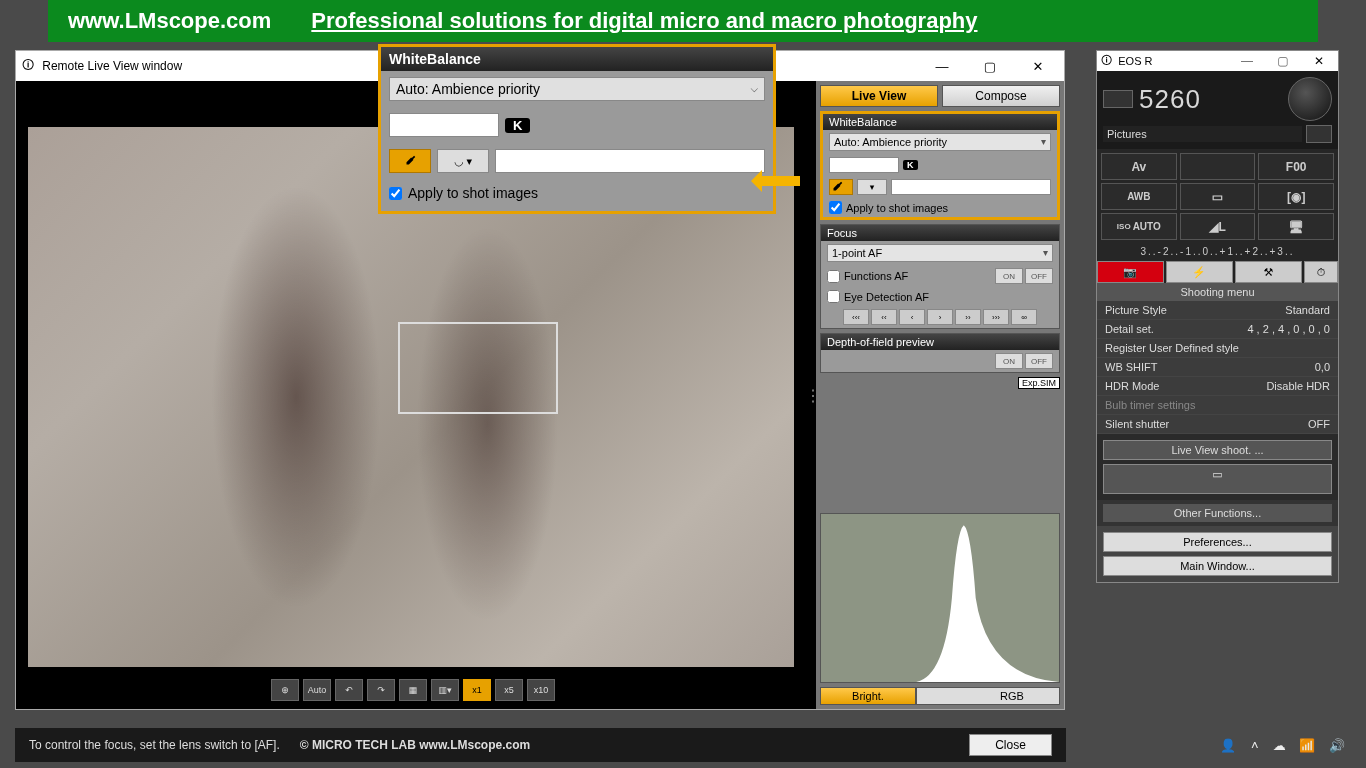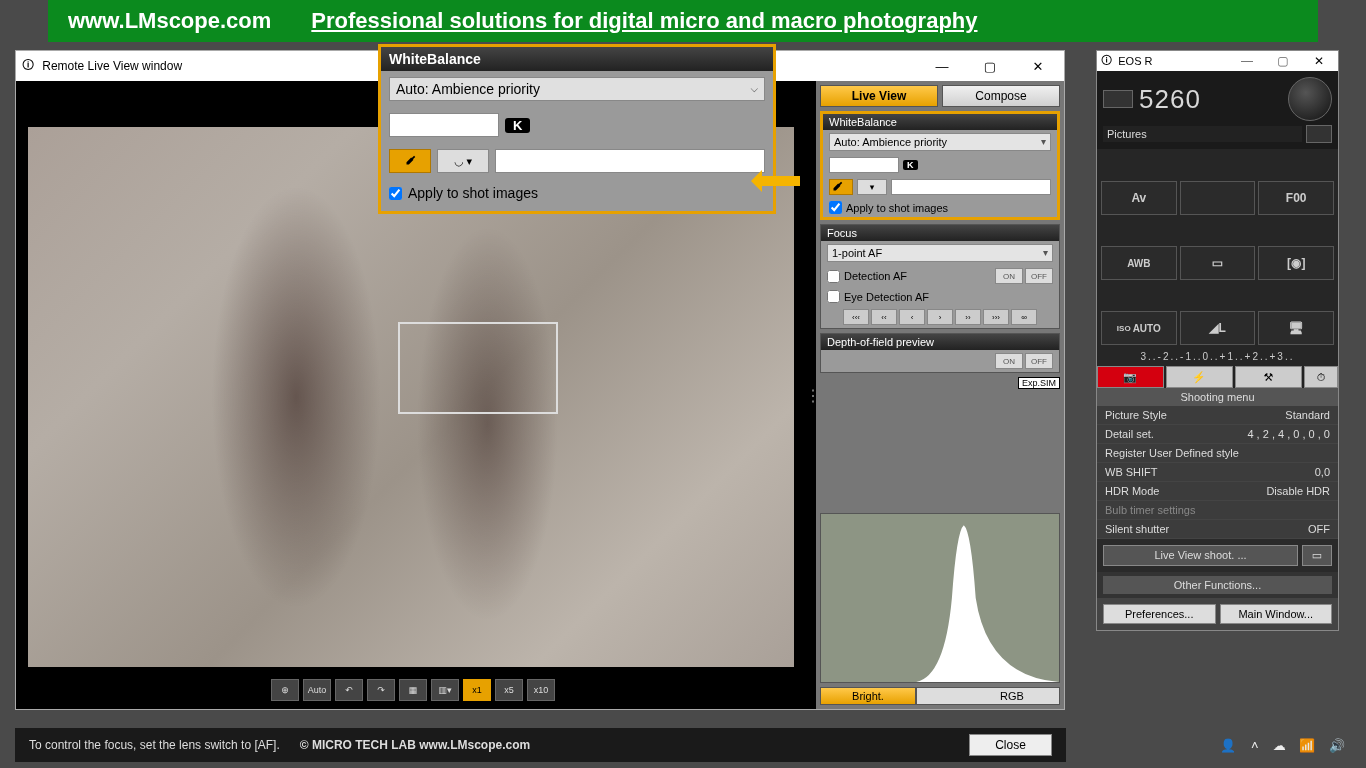--- a/index.html
+++ b/index.html
@@ -73,31 +73,31 @@
 .win-eos .titlebar .tbn.cl{ color:#000;}
 .lcd { background:#1a1a1a; padding:6px; display:flex; flex-direction:column; gap:4px;}
 .lcd-top { display:flex; align-items:center; gap:6px;}
 .lcd-top .p4{ background:#333; width:30px; height:18px; border:1px solid #666;}
 .lcd-top .cnt{ flex:1; text-align:left; font-size:26px; color:#d8d8d8; font-weight:500; letter-spacing:1px;}
 .lcd-top .dial{ width:44px; height:44px; border-radius:50%; background:radial-gradient(circle at 40% 35%, #555, #111); border:1px solid #666; position:relative;}
 .picrow{ display:flex; align-items:center; gap:4px;}
 .picrow .pl{ flex:1; background:#222; padding:2px 4px;}
 .picrow .pbtn{ width:26px; height:18px; background:#333; border:1px solid #666;}
 .grid3 { display:grid; grid-template-columns:repeat(3,1fr); gap:3px; background:#262626; padding:4px;}
-.grid3 .cell { height:34px; background:#2b2b2b; border:1px solid #555; display:flex; align-items:center; justify-content:center; font-size:12px; color:#ccc; font-weight:600;margin-top:28px;}
+.grid3 .cell { height:27px; background:#2b2b2b; border:1px solid #555; display:flex; align-items:center; justify-content:center; font-size:12px; color:#ccc; font-weight:600;}
 .grid3 .cell.small{font-size:10px;}
 .scale{ text-align:center; font-size:10px; letter-spacing:2px; padding:2px 0 4px; color:#ccc; background:#262626;}
 .actionrow{ display:flex; gap:2px; background:#222;}
 .actionrow .ab{ flex:1; height:22px; background:#ccc; border:1px solid #888; display:flex;align-items:center;justify-content:center; color:#000;}
 .actionrow .ab.red{ background:#d4000f; color:#fff;}
 .menuhdr{ background:#555; text-align:center; padding:3px 0; font-size:11px;}
 .menuitem{ display:flex; padding:3px 8px; border-bottom:1px solid #444; background:#3c3c3c;}
 .menuitem.dis{ color:#888;}
 .menuitem .mv{ margin-left:auto;}
-.btnrow{ display:flex; gap:4px; padding:6px; background:#2a2a2a;}
+.btnrow{ display:flex; gap:4px; padding:6px; background:#2a2a2a;flex-direction:column;}
 .btnrow .bb{ flex:1; background:#ddd; color:#000; padding:3px 0; text-align:center; font-size:11px; border:1px solid #888;}
 .btnrow .bb.dark{ background:#555; color:#ddd;}
 .otherfn{ background:#555; color:#ddd; text-align:center; padding:3px 0; margin:4px 6px;}
 
 
 .footer { position:absolute; left:15px; bottom:6px; right:300px; height:34px; background:#1a1a1a; color:#ddd; display:flex; align-items:center; padding:0 14px; font-size:12px; gap:20px;}
 .footer .spacer{flex:1;}
 .footer .closebtn{ width:83px; height:22px; background:#eee; color:#000; border:1px solid #888; display:flex;align-items:center;justify-content:center;}
 
 
@@ -177,21 +177,21 @@
       <div class="panel noborder">
         <div class="phdr">Focus</div>
         <div class="prow">
             <div class="smallsel">
               <span>1-point AF</span>
               <span class="chevron">▾</span>
             </div>
           </div>
         <div class="prow">
             <input type="checkbox" style="">
-            <span>Detection AF</span>
+            <span>Functions AF</span>
             <div class="onoff">
               <div class="tinybtn">ON</div>
               <div class="tinybtn">OFF</div>
             </div>
           </div>
         <div class="prow">
             <input type="checkbox" style="">
             <span>Eye Detection AF</span>
           </div>
         <div class="navbtns">

